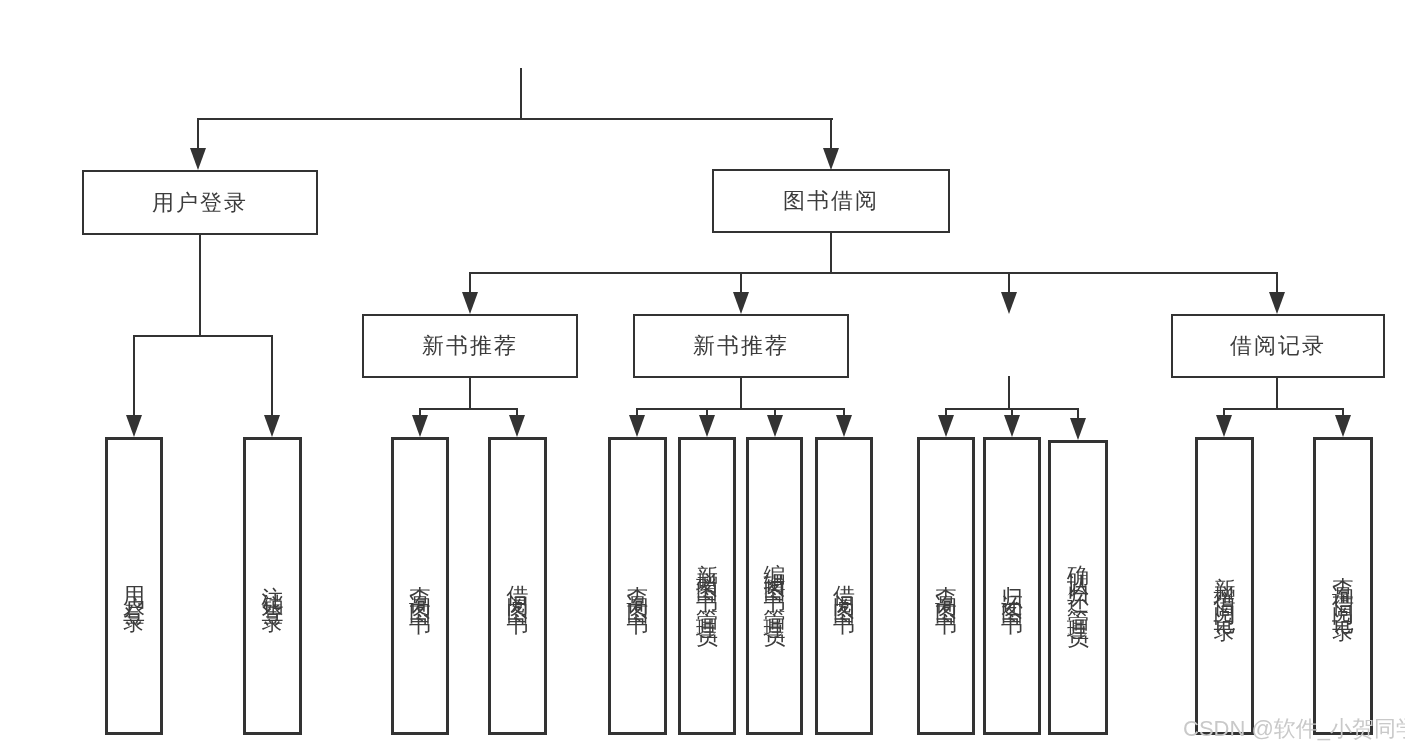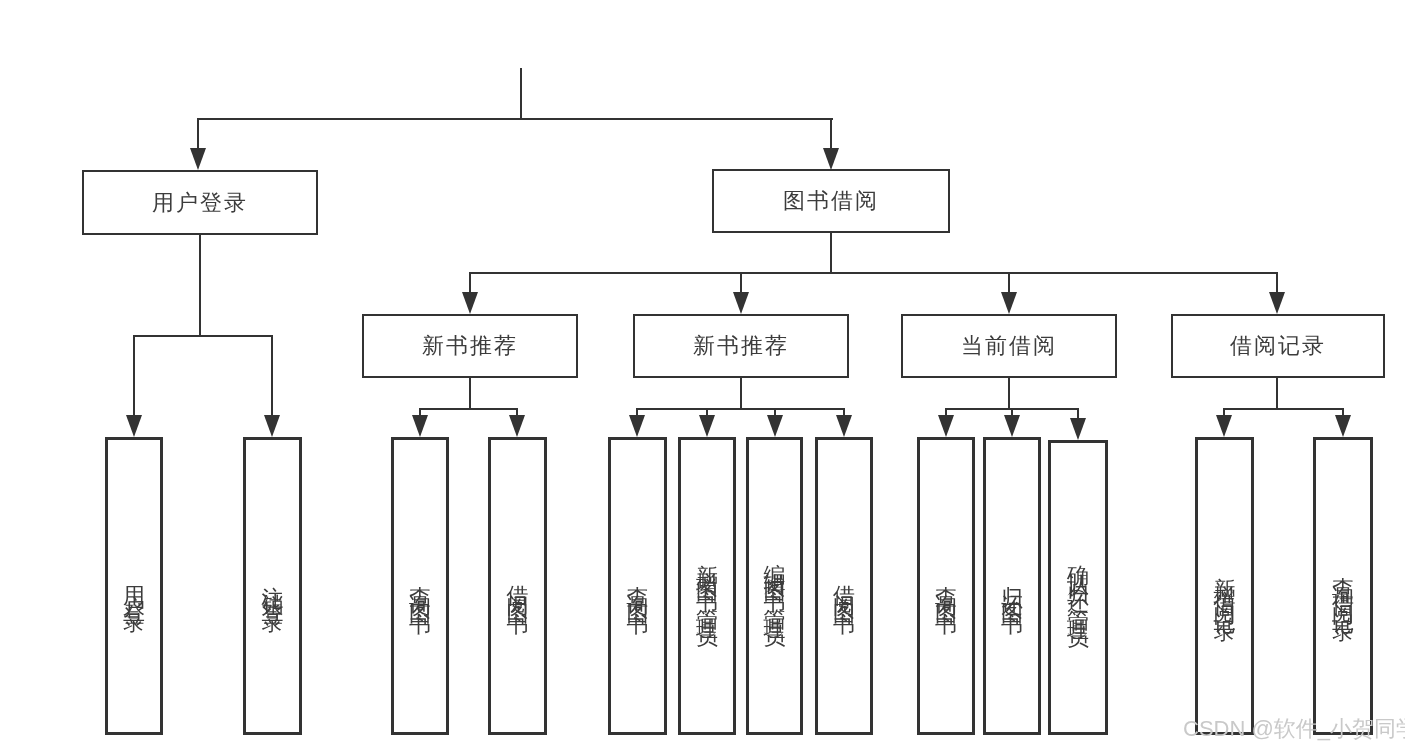--- a/index.html
+++ b/index.html
@@ -33,21 +33,20 @@
 <body>
 
 <div id="canvas">
 
 
   <div class="box" style="left:82px;top:170px;width:236px;height:65px;">用户登录</div>
   <div class="box" style="left:712px;top:169px;width:238px;height:64px;">图书借阅</div>
 
   <div class="box" style="left:362px;top:314px;width:216px;height:64px;">新书推荐</div>
   <div class="box" style="left:633px;top:314px;width:216px;height:64px;">新书推荐</div>
-  <div class="box" style="left:901px;top:314px;width:216px;height:64px;">当前借阅</div>
   <div class="box" style="left:1171px;top:314px;width:214px;height:64px;">借阅记录</div>
 
   <div class="box leaf" style="left:105px;top:437px;width:58px;height:298px;">用户登录</div>
   <div class="box leaf" style="left:243px;top:437px;width:59px;height:298px;">注销登录</div>
 
   <div class="box leaf" style="left:391px;top:437px;width:58px;height:298px;">查询图书</div>
   <div class="box leaf" style="left:488px;top:437px;width:59px;height:298px;">借阅图书</div>
 
   <div class="box leaf" style="left:608px;top:437px;width:59px;height:298px;">查询图书</div>
   <div class="box leaf" style="left:678px;top:437px;width:58px;height:298px;">新增图书（管理员）</div>

